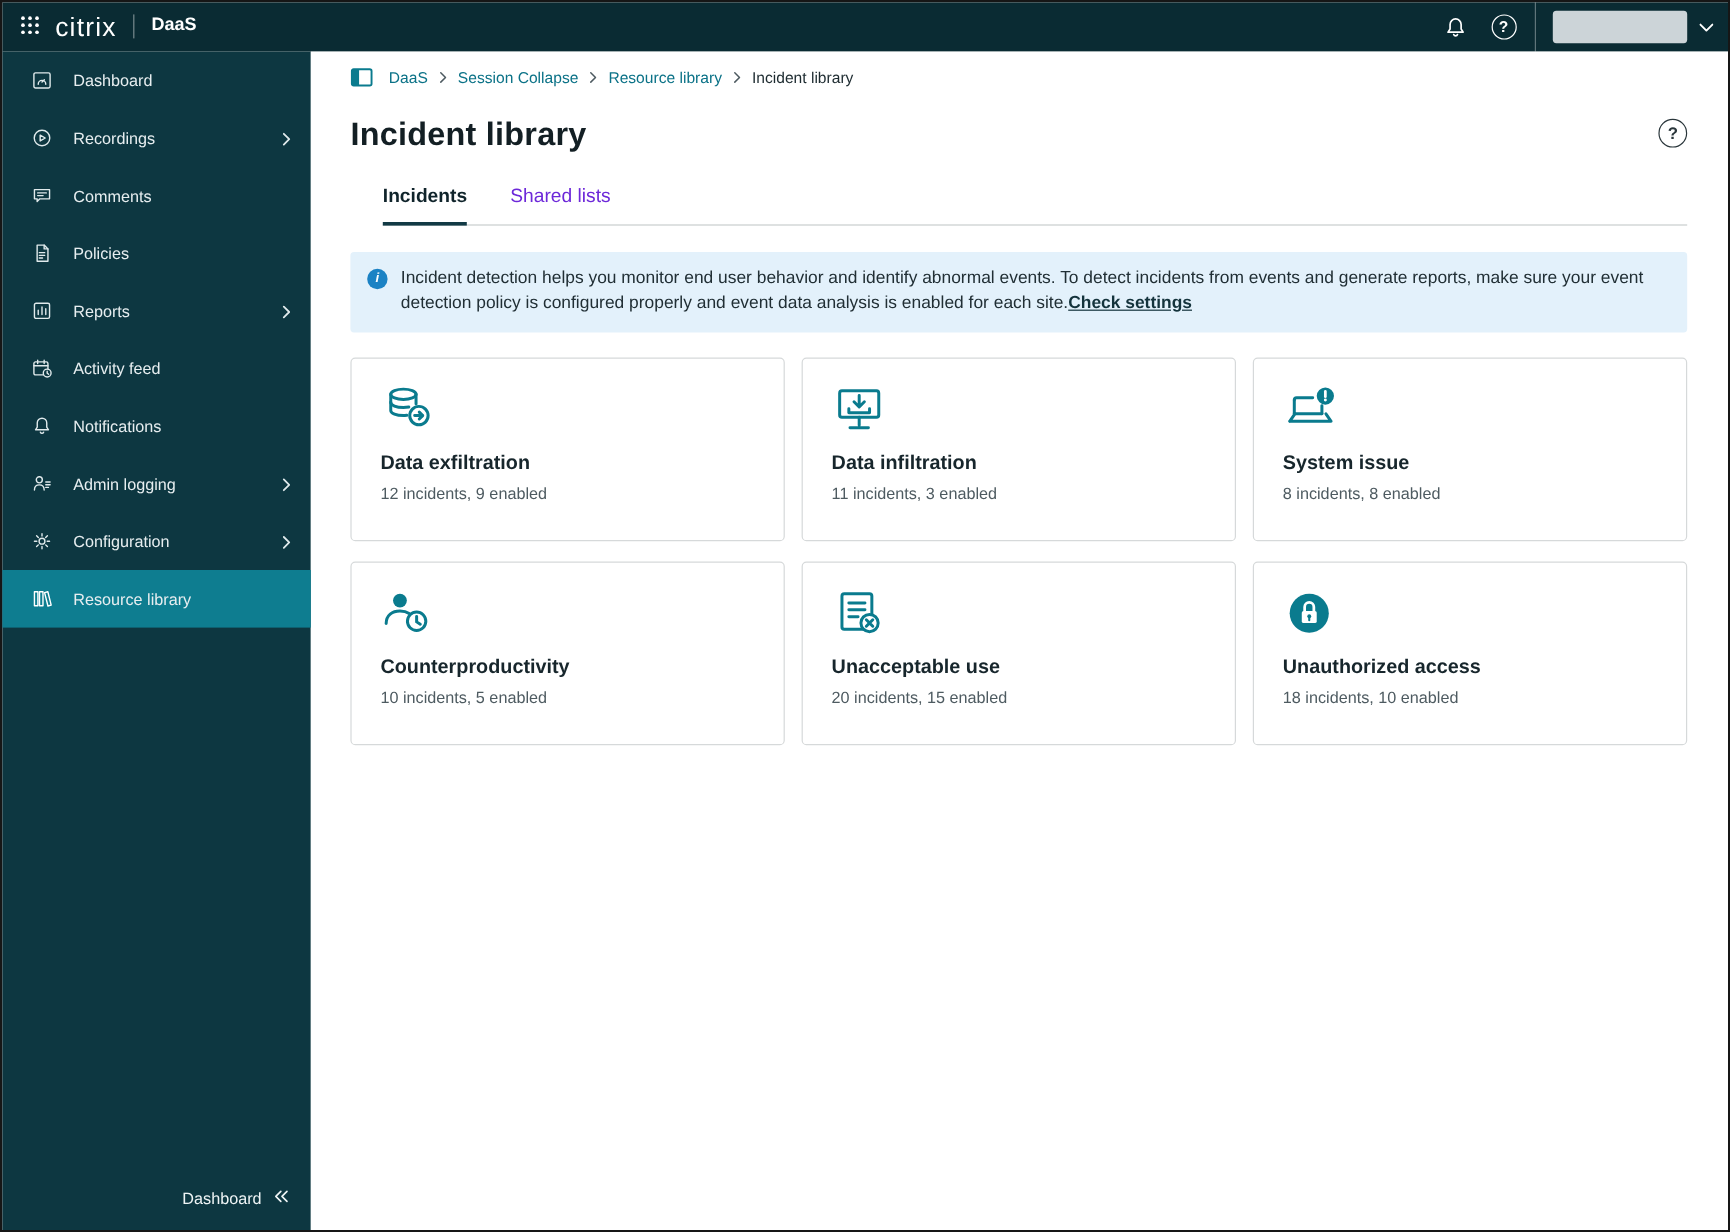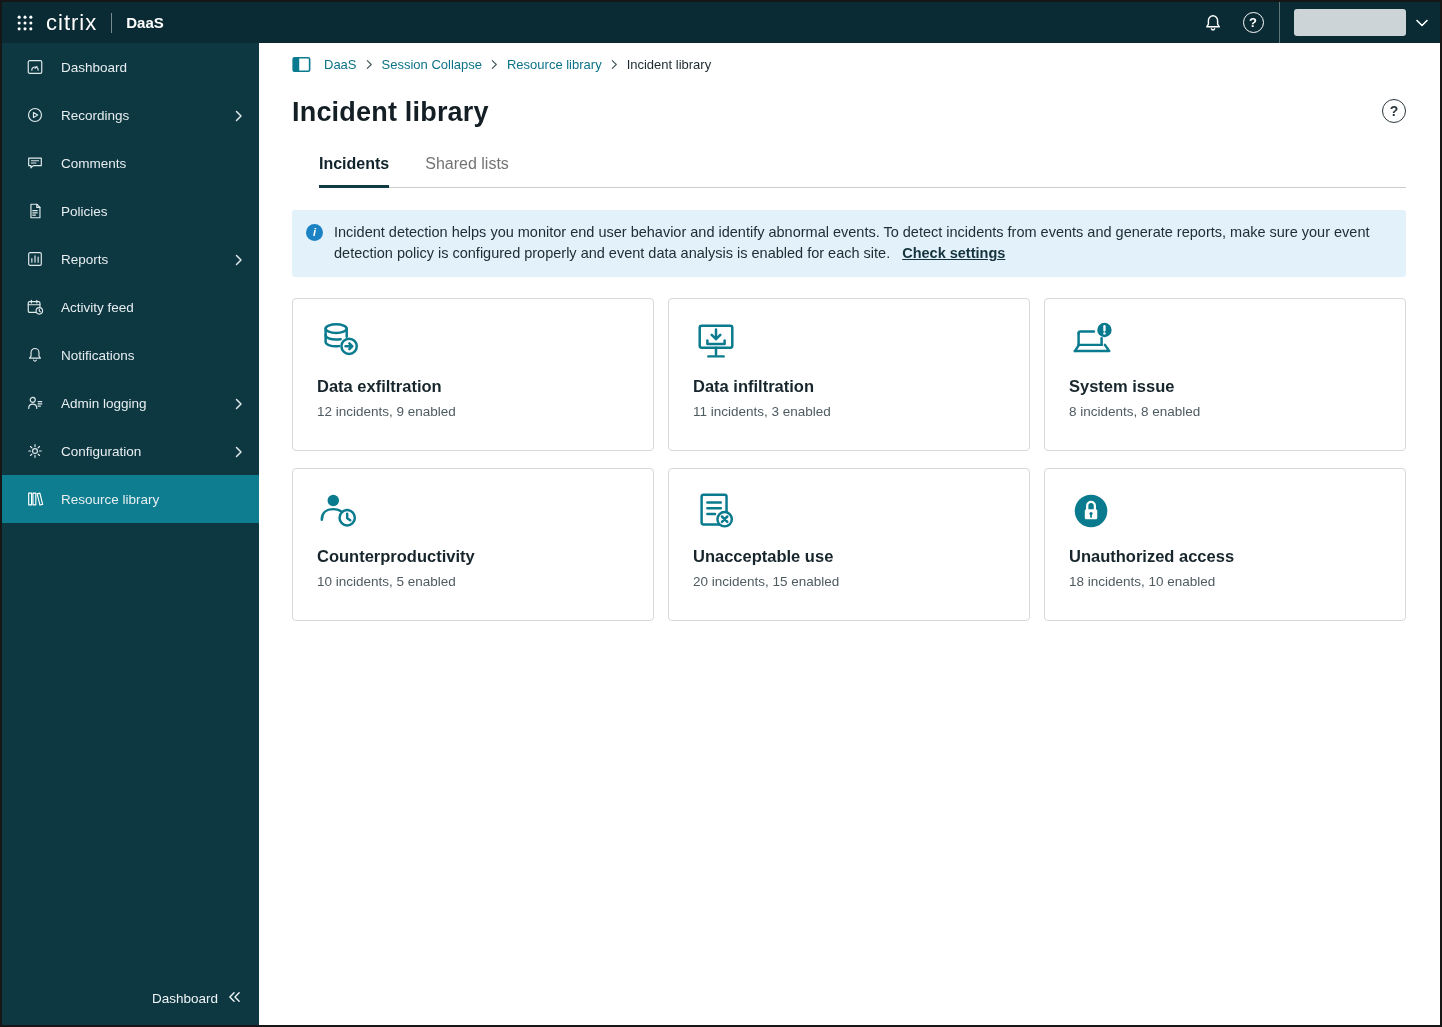--- a/index.html
+++ b/index.html
@@ -2,21 +2,21 @@
 <html><head>
 <meta charset="utf-8">
 <style>
   * { margin:0; padding:0; box-sizing:border-box; }
   html,body { width:1442px; height:1027px; }
   body { font-family:"Liberation Sans", sans-serif; background:#fff; overflow:hidden; color:#16262c; }
   .app { width:1442px; height:1027px; border:2px solid #161616; display:flex; flex-direction:column; background:#fff; }
 
   
   .topbar { flex:0 0 41px; background:#0a2b33; display:flex; align-items:center; justify-content:space-between; padding-left:14px; }
-  .hleft { display:flex; align-items:center; }
+  .hleft { display:flex; align-items:flex-start; }
   .waffle { margin-right:12px; display:flex; cursor:pointer; }
   .brand { color:#fff; font-size:22px; font-weight:400; letter-spacing:1px; line-height:1; }
   .hdivider { width:1px; height:20px; background:rgba(255,255,255,.45); margin:0 14px; }
   .product { color:#fff; font-size:15px; font-weight:700; }
   .hright { display:flex; align-items:center; height:41px; }
   .icon-btn { display:flex; align-items:center; justify-content:center; width:40px; height:41px; cursor:pointer; }
   .help-circle { width:21px; height:21px; border:1.5px solid #fff; border-radius:50%; color:#fff; display:flex; align-items:center; justify-content:center; font-size:13px; font-weight:600; }
   .vsep { width:1px; height:41px; background:rgba(255,255,255,.35); margin-left:6px; }
   .user-box { width:112px; height:27px; background:#ccd4d8; border-radius:3px; margin:0 10px 0 14px; cursor:pointer; }
   .user-caret { margin-right:12px; display:flex; cursor:pointer; }
@@ -39,26 +39,26 @@
   .bc-toggle { display:flex; cursor:pointer; margin-right:4px; }
   .bc-link { color:#0b7287; cursor:pointer; text-decoration:none; }
   .bc-current { color:#1d2b30; }
   .bc-sep { display:flex; }
 
   .title-row { margin-top:24px; display:flex; align-items:flex-start; justify-content:space-between; }
   .page-title { font-size:27px; font-weight:700; color:#131f24; letter-spacing:.2px; }
   .page-help { width:24px; height:24px; border:1.6px solid #2a363b; border-radius:50%; display:flex; align-items:center; justify-content:center; font-size:14px; font-weight:600; color:#2a363b; cursor:pointer; margin-top:2px; }
 
   .tabs { margin-top:27px; display:flex; gap:36px; border-bottom:1px solid #c9cdce;margin-left:27px; }
-  .tab { padding-bottom:12px; font-size:16px; color:#737373; cursor:pointer; }
+  .tab { padding-bottom:12px; font-size:16px; color:#6d28d9; cursor:pointer; }
   .tab.active { font-weight:700; color:#10242b; border-bottom:3px solid #123a45; margin-bottom:-1px; }
 
   .banner { margin-top:22px; background:#e3f1fb; border-radius:3px; padding:12px 22px 13px 14px; display:flex; gap:11px; font-size:14.5px; line-height:1.45; color:#212f35; }
   .info-icon { flex:0 0 17px; width:17px; height:17px; background:#1b82c4; color:#fff; border-radius:50%; font-size:11px; font-weight:700; display:flex; align-items:center; justify-content:center; margin-top:2px; font-style:italic; }
-  .banner a { color:#14333c; font-weight:600; text-decoration:underline; cursor:pointer; margin-left:12px; }
+  .banner a { color:#14333c; font-weight:600; text-decoration:underline; cursor:pointer; margin-left:0; }
 
   .cards { margin-top:21px; display:grid; grid-template-columns:repeat(3, 1fr); gap:17px 14px; }
   .card { border:1px solid #d6d9da; border-radius:4px; background:#fff; height:153px; padding:20px 24px; cursor:pointer; }
   .card .cicon { height:50px; display:flex; align-items:flex-start; }
   .card-title { margin-top:8px; font-size:16.5px; font-weight:700; color:#17262c; }
   .card-sub { margin-top:8px; font-size:13.5px; color:#4e5b61; }
 </style>
 </head>
 <body>
 

